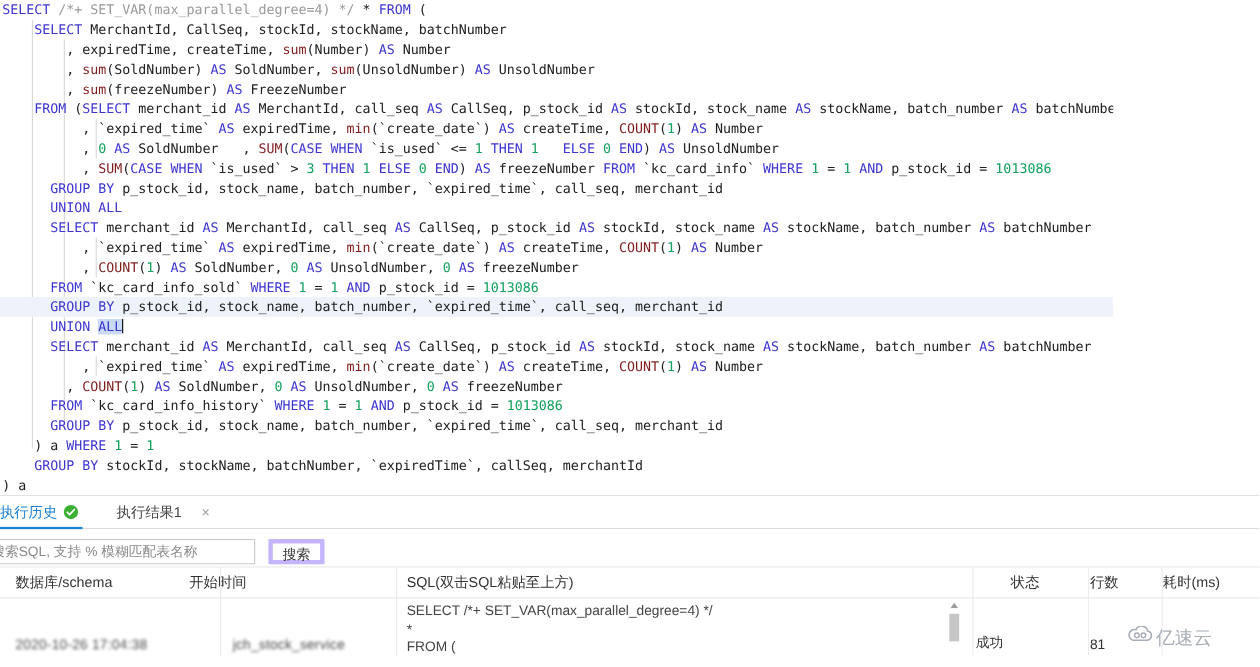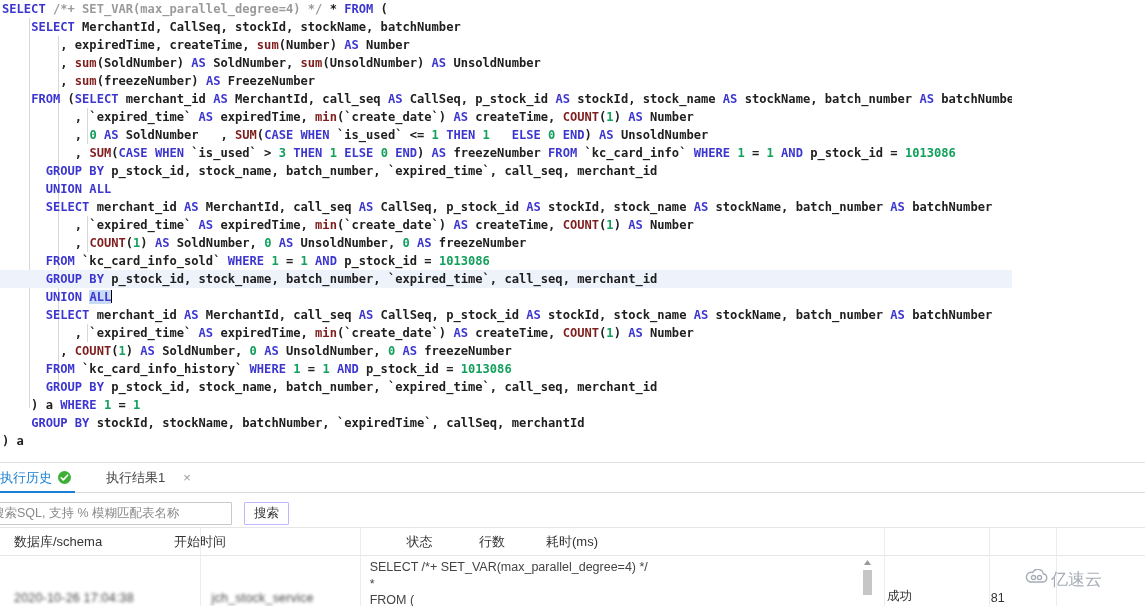--- a/index.html
+++ b/index.html
@@ -6,21 +6,21 @@
   body{
     width:1145px;height:606px;overflow:hidden;background:#ffffff;
     font-family:"Liberation Sans", sans-serif;
     -webkit-font-smoothing:antialiased;
   }
   .app{position:relative;width:1145px;height:606px;}
 
   
   .editor{
     position:absolute;left:0;top:0;width:1012px;height:462px;
-    background:#ffffff;overflow:hidden;font-weight:bold;
+    background:#ffffff;overflow:hidden;
   }
   .code{
     position:relative;
     font-family:"DejaVu Sans Mono","Liberation Mono",monospace;
     font-size:12.1px;
     line-height:18px;
     color:#202020;
     white-space:pre;
     padding-top:0px;
   }
@@ -40,21 +40,21 @@
   .cm{color:#9a9a9a;}
   .id{color:#202020;}
   .sel{background:#c8daf6;}
   .caret{
     display:inline-block;width:1px;height:13px;background:#000;
     vertical-align:-2px;margin-left:0px;
   }
 
   
   .panel{
-    position:absolute;left:0;top:462px;width:1145px;height:144px;
+    position:absolute;left:0;top:450px;width:1145px;height:144px;
     background:#ffffff;border-top:1px solid #e2e2e2;
   }
   .tabbar{
     position:relative;height:29px;border-bottom:1px solid #dcdcdc;
     display:flex;align-items:center;background:#fff;
   }
   .tab{
     position:relative;height:28px;display:flex;align-items:center;gap:6px;
     padding:0 10px 0 0;font-size:13px;color:#555;cursor:pointer;
   }
@@ -78,21 +78,21 @@
   }
   .search-input{
     width:245px;height:23px;box-sizing:border-box;
     border:1px solid #c9c9c9;border-radius:1px;background:#fff;
     font-family:"Liberation Sans",sans-serif;font-size:12.5px;color:#333;
     padding:0 4px;margin-left:-13px;outline:none;
   }
   .search-input::placeholder{color:#8a8a8a;}
   .search-btn{
     margin-left:12px;height:23px;padding:0 9px;box-sizing:border-box;
-    border:1px solid #c4b5fd;background:#fff;border-radius:1px;
+    border:4px solid #c4b5fd;background:#fff;border-radius:1px;
     font-family:"Liberation Sans",sans-serif;font-size:12.5px;color:#333;
     cursor:pointer;line-height:21px;
   }
 
   
   .table{
     position:absolute;left:0;top:64px;width:1145px;height:80px;
     border-top:1px solid #e6e6e6;overflow:hidden;
   }
   .thead{
@@ -193,20 +193,21 @@
     <div class="table">
       <div class="col-sep" style="left:200px;"></div>
       <div class="col-sep" style="left:360px;"></div>
       <div class="col-sep" style="left:884px;"></div>
       <div class="col-sep" style="left:989px;"></div>
       <div class="col-sep" style="left:1056px;"></div>
 
       <div class="thead">
         <div class="th c2">数据库/schema</div>
         <div class="th c1">开始时间</div>
+        <div class="th c3">SQL(双击SQL粘贴至上方)</div>
         <div class="th c4">状态</div>
         <div class="th c5">行数</div>
         <div class="th c6">耗时(ms)</div>
       </div>
 
       <div class="trow">
         <div class="td c1">
           <span class="redact">2020-10-26 17:04:38</span>
         </div>
         <div class="td c2">

